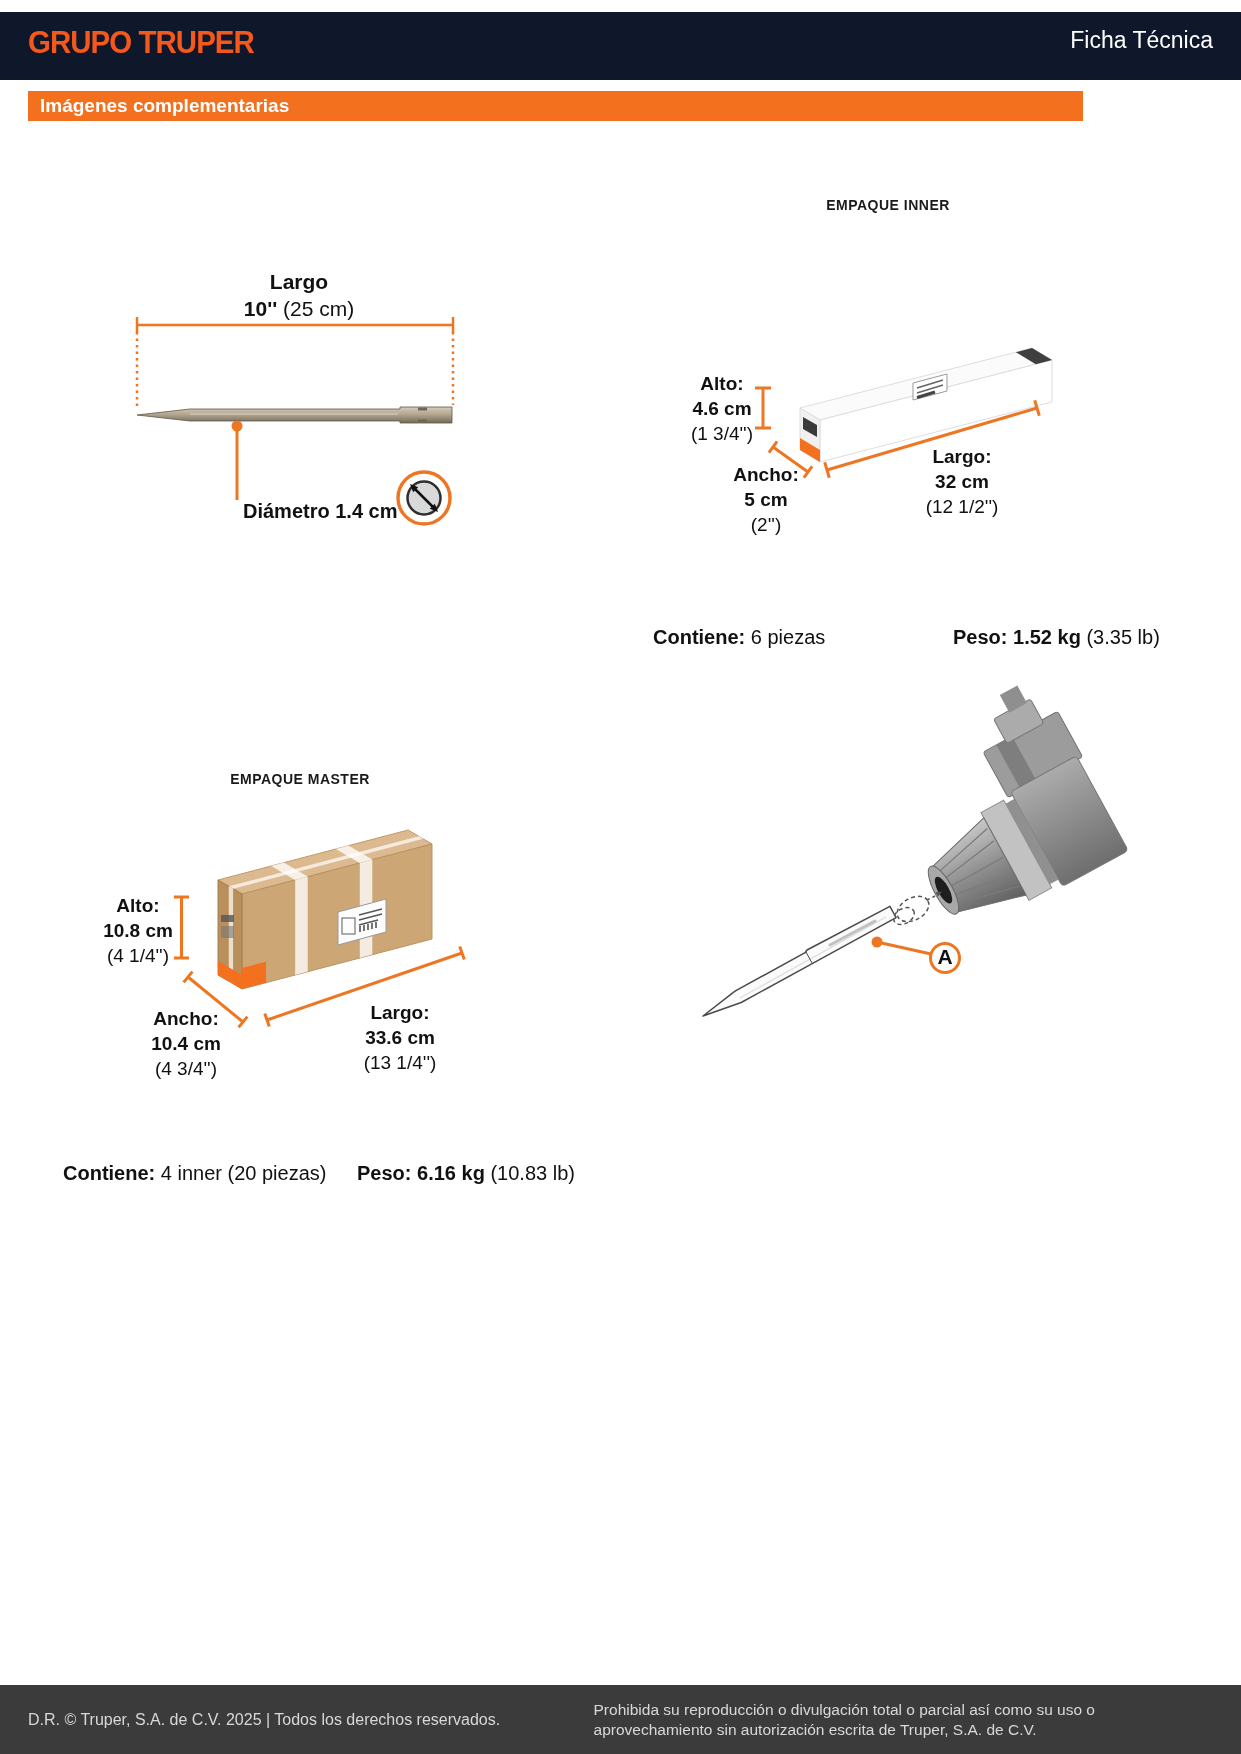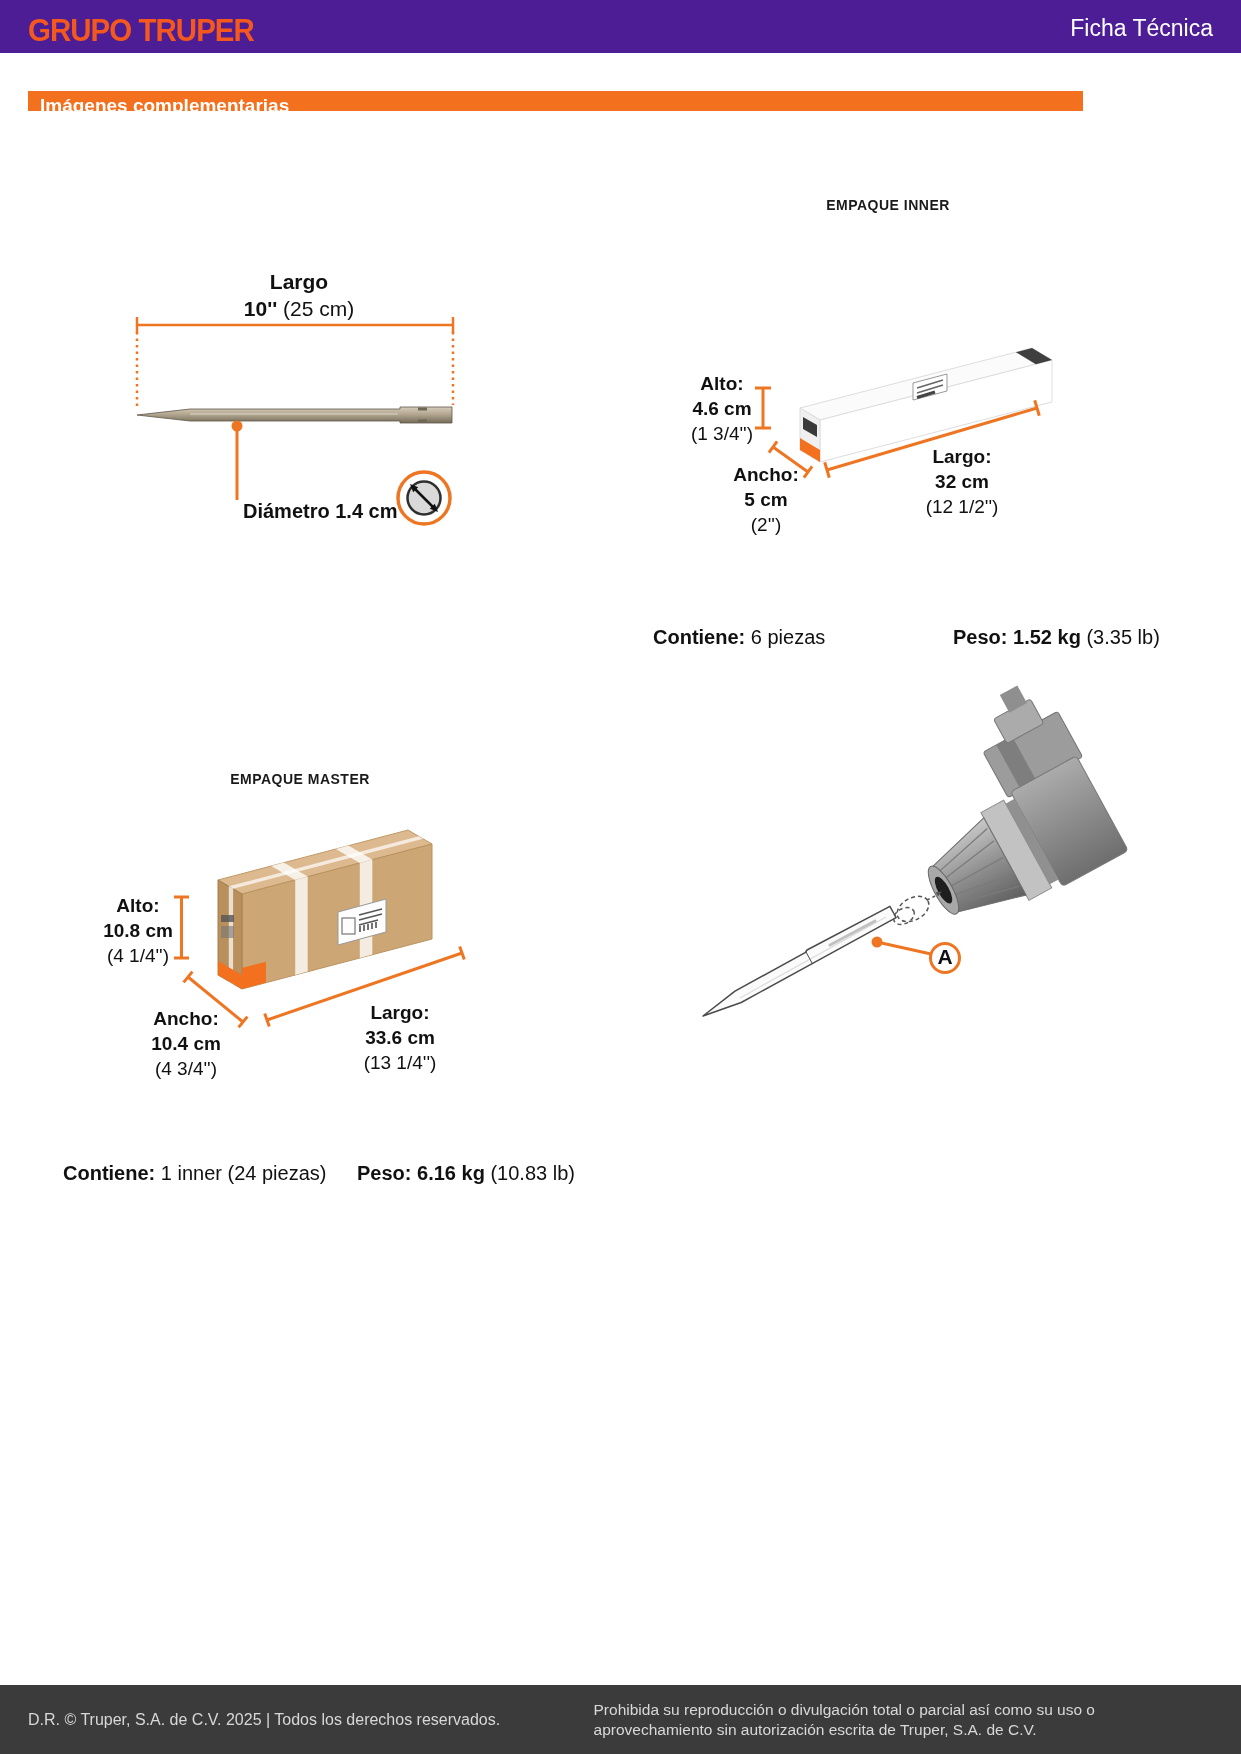--- a/index.html
+++ b/index.html
@@ -1,24 +1,24 @@
 <!DOCTYPE html>
 <html><head>
 <meta charset="utf-8">
 <style>
   html,body{margin:0;padding:0;background:#e8e8e8;}
   .page{position:relative;width:1241px;height:1754px;margin:0 auto;background:#ffffff;
         overflow:hidden;font-family:"Liberation Sans",sans-serif;color:#111;}
   
-  .topbar{position:absolute;left:0;top:0;width:1241px;height:53px;background:#4c1d95;}
+  .topbar{position:absolute;left:0;top:12px;width:1241px;height:68px;background:#0f172a;}
   .brand{position:absolute;left:28px;top:13px;font-size:31px;font-weight:bold;color:#f4581c;
          letter-spacing:-1px;transform:scaleX(0.95);transform-origin:left center;white-space:nowrap;}
   .doctype{position:absolute;right:28px;top:15px;font-size:23px;color:#ffffff;font-weight:normal;}
   
-  .banner{position:absolute;left:28px;top:91px;width:1055px;height:20px;background:#f3701e;}
+  .banner{position:absolute;left:28px;top:91px;width:1055px;height:30px;background:#f3701e;}
   .banner-text{position:absolute;left:12px;top:4px;font-size:19px;font-weight:bold;color:#ffffff;}
   
   .b{font-weight:bold;}
   .r{font-weight:normal;}
   .dim-label{position:absolute;text-align:center;font-size:19px;line-height:25px;color:#111;}
   .sec-title{position:absolute;text-align:center;font-size:14px;font-weight:bold;color:#1a1a1a;letter-spacing:0.5px;}
   .row-line{position:absolute;font-size:20px;white-space:nowrap;color:#111;}
   svg{position:absolute;display:block;}
   .note{position:absolute;left:655px;top:1062px;width:440px;text-align:center;
         font-size:21px;font-weight:bold;line-height:26px;color:#151515;}
@@ -190,21 +190,21 @@
     <div class="r">(4 3/4'')</div>
   </div>
   <div class="dim-label" style="left:350px;top:1000px;width:100px;">
     <div class="b">Largo:</div>
     <div class="b">33.6 cm</div>
     <div class="r">(13 1/4'')</div>
   </div>
 
   <div class="row-line" style="left:63px;top:1162px;">
     <span class="b">Contiene:</span>
-    <span class="r">1 inner (24 piezas)</span>
+    <span class="r">4 inner (20 piezas)</span>
   </div>
   <div class="row-line" style="left:357px;top:1162px;">
     <span class="b">Peso:</span>
     <span class="b">6.16 kg</span>
     <span class="r">(10.83 lb)</span>
   </div>
 
   <svg style="left:590px;top:670px;" width="560" height="370" viewBox="0 0 560 370">
     <defs>
       <linearGradient id="gm" x1="0" y1="0" x2="0" y2="1">

